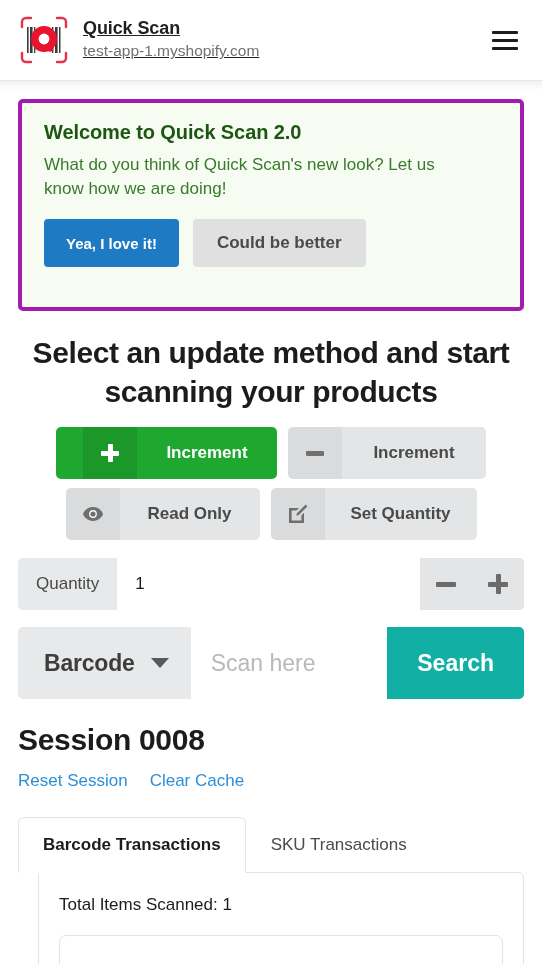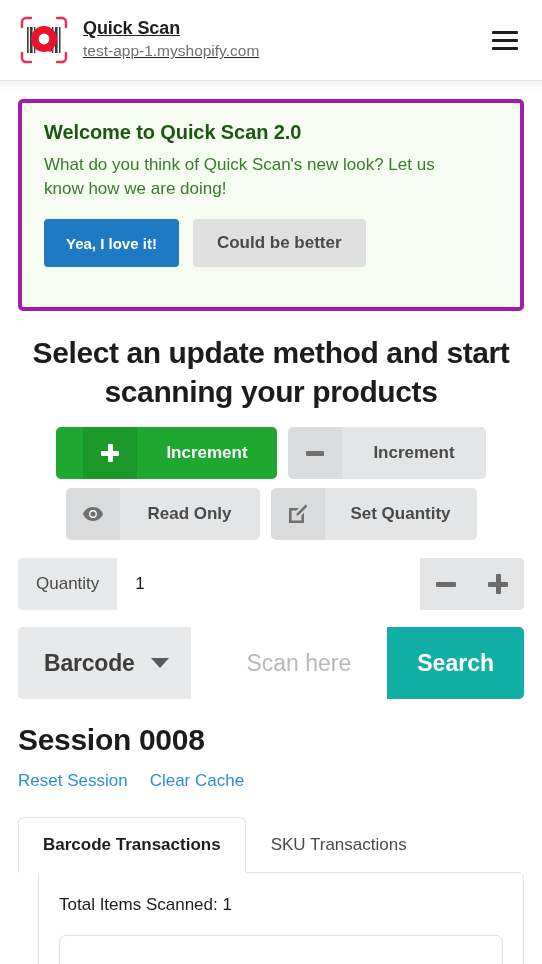--- a/index.html
+++ b/index.html
@@ -313,23 +313,22 @@
   }
 
   .scan-input {
     flex: 1;
     min-width: 0;
     border: none;
     background: #ffffff;
     font-family: inherit;
     font-size: 23px;
     color: #1c1c1c;
-    padding: 0 36px;
+    padding: 0 20px;
     outline: none;
-    text-align: right;
   }
   .scan-input::placeholder { color: #b9b9b9; }
 
   .search-btn {
     background: #12b0a4;
     color: #ffffff;
     border: none;
     font-family: inherit;
     font-size: 23px;
     font-weight: 700;

